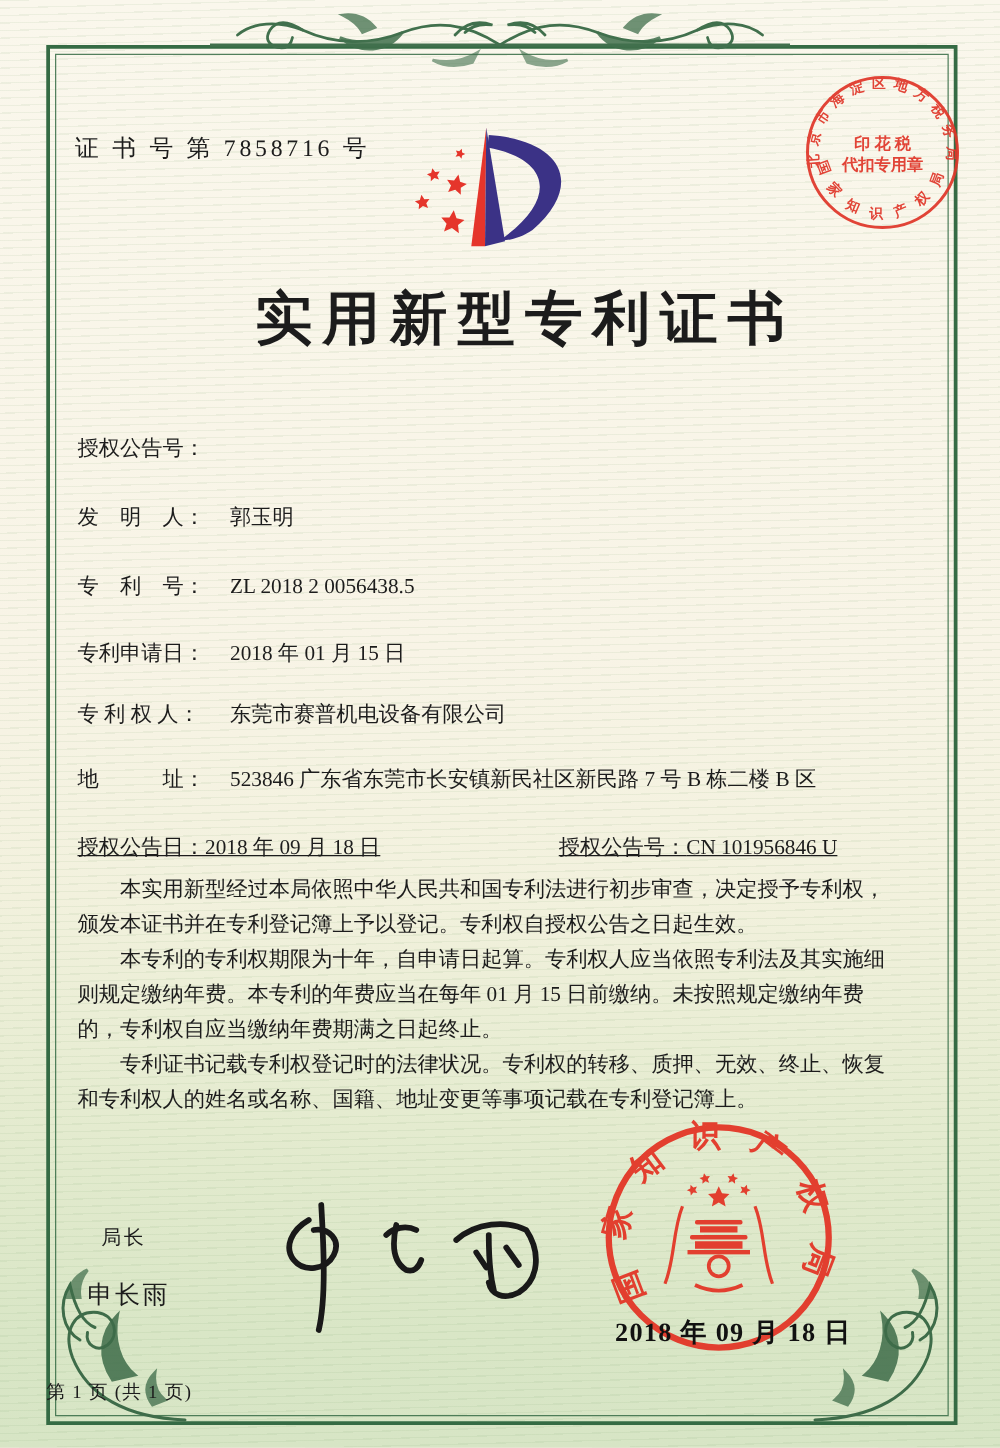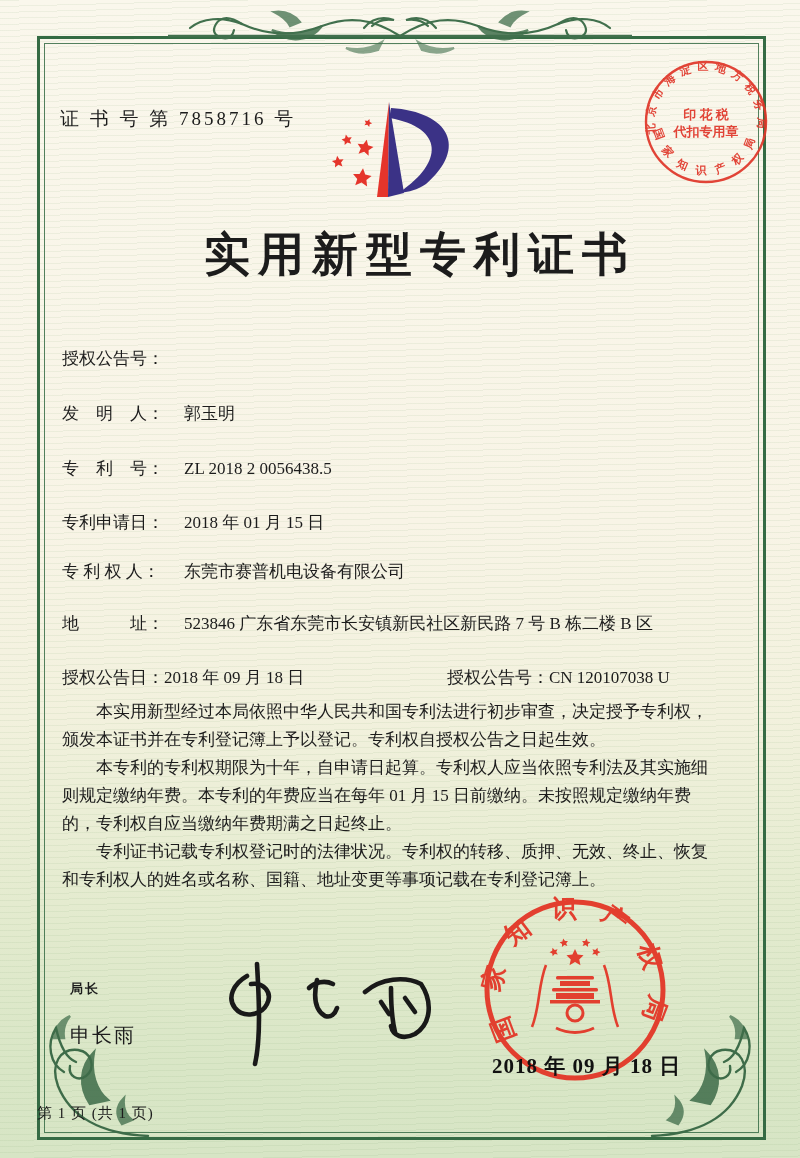--- a/index.html
+++ b/index.html
@@ -17,24 +17,24 @@
   .frame::after{
     content:"";position:absolute;top:4px;left:4px;right:4px;bottom:4px;
     border:1px solid rgba(53,107,68,.85);
   }
   .abs{position:absolute;}
   .cert-no{left:60px;top:106px;font-size:19px;letter-spacing:3px;}
   .title{left:0;right:0;top:224px;text-align:center;font-size:46px;font-weight:bold;letter-spacing:8px;padding-left:40px;}
   .field-row{left:62px;width:680px;display:flex;font-size:17px;line-height:27px;}
   .field-label{flex:none;width:122px;}
   .field-value{flex:1;max-width:565px;}
-  .grant-label,.grant-value{font-size:17px;}
+  .grant-label,.grant-value{font-size:17px;text-decoration:underline;}
   .paras{left:62px;top:698px;width:650px;font-size:17px;line-height:28px;}
   .paras p{margin:0;text-indent:2em;}
-  .sig-title{left:70px;top:980px;font-size:13px;letter-spacing:2px;font-weight:bold;}
+  .sig-title{left:81px;top:980px;font-size:16px;letter-spacing:2px;}
   .sig-name{left:70px;top:1022px;font-size:20px;letter-spacing:2px;}
   .seal-date{left:492px;top:1052px;font-size:21px;letter-spacing:1px;font-weight:bold;color:#111;}
   .footer{left:37px;right:18px;top:1104px;text-align:left;font-size:15px;letter-spacing:1px;}
   svg{display:block;}
   .seal-text{font-family:"Liberation Serif","DejaVu Serif",serif;font-weight:bold;}
 </style>
 </head>
 <body>
 
 <div class="page">
@@ -117,21 +117,21 @@
   </div>
   <div class="abs field-row" style="top:610px">
     <span class="field-label">地　　　址：</span>
     <span class="field-value" style="max-width:560px">523846 广东省东莞市长安镇新民社区新民路 7 号 B 栋二楼 B 区</span>
   </div>
 
   <div class="abs" style="left:62px;top:666px">
     <span class="grant-label">授权公告日：</span><span class="grant-value">2018 年 09 月 18 日</span>
   </div>
   <div class="abs" style="left:447px;top:666px">
-    <span class="grant-label">授权公告号：</span><span class="grant-value">CN 120107038 U</span>
+    <span class="grant-label">授权公告号：</span><span class="grant-value">CN 101956846 U</span>
   </div>
 
   <div class="abs paras">
     <p>本实用新型经过本局依照中华人民共和国专利法进行初步审查，决定授予专利权，颁发本证书并在专利登记簿上予以登记。专利权自授权公告之日起生效。</p>
     <p>本专利的专利权期限为十年，自申请日起算。专利权人应当依照专利法及其实施细则规定缴纳年费。本专利的年费应当在每年 01 月 15 日前缴纳。未按照规定缴纳年费的，专利权自应当缴纳年费期满之日起终止。</p>
     <p>专利证书记载专利权登记时的法律状况。专利权的转移、质押、无效、终止、恢复和专利权人的姓名或名称、国籍、地址变更等事项记载在专利登记簿上。</p>
   </div>
 
   <div class="abs sig-title">局长</div>
   <div class="abs sig-name">申长雨</div>

